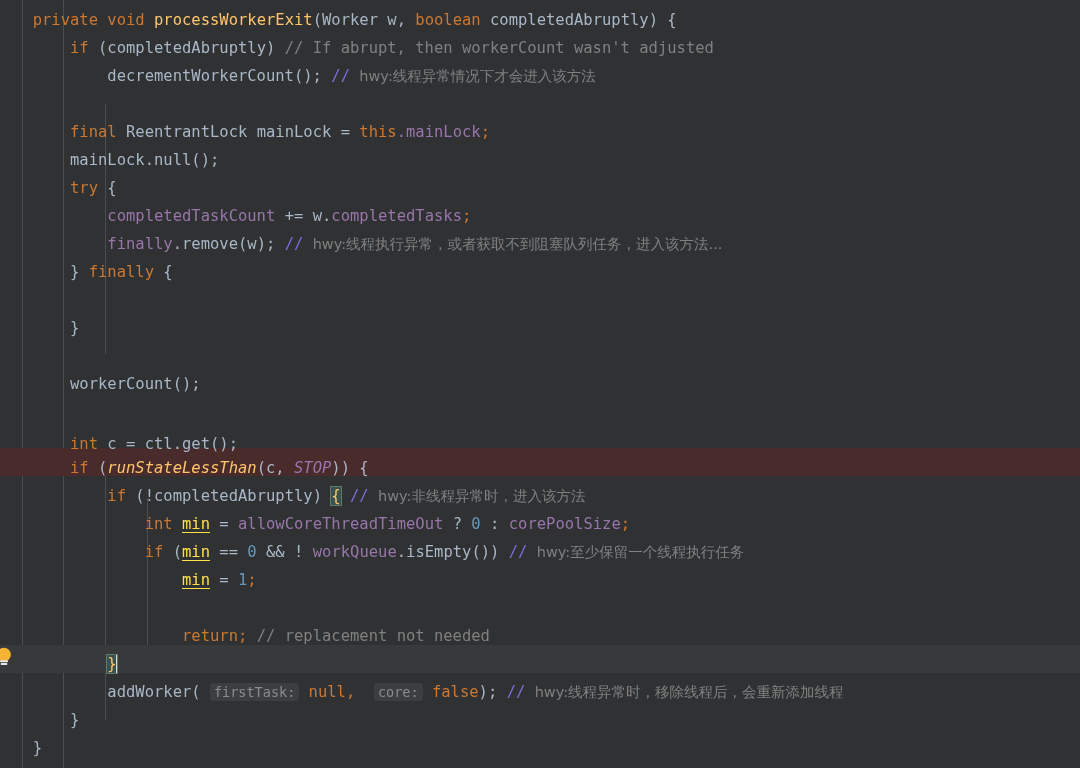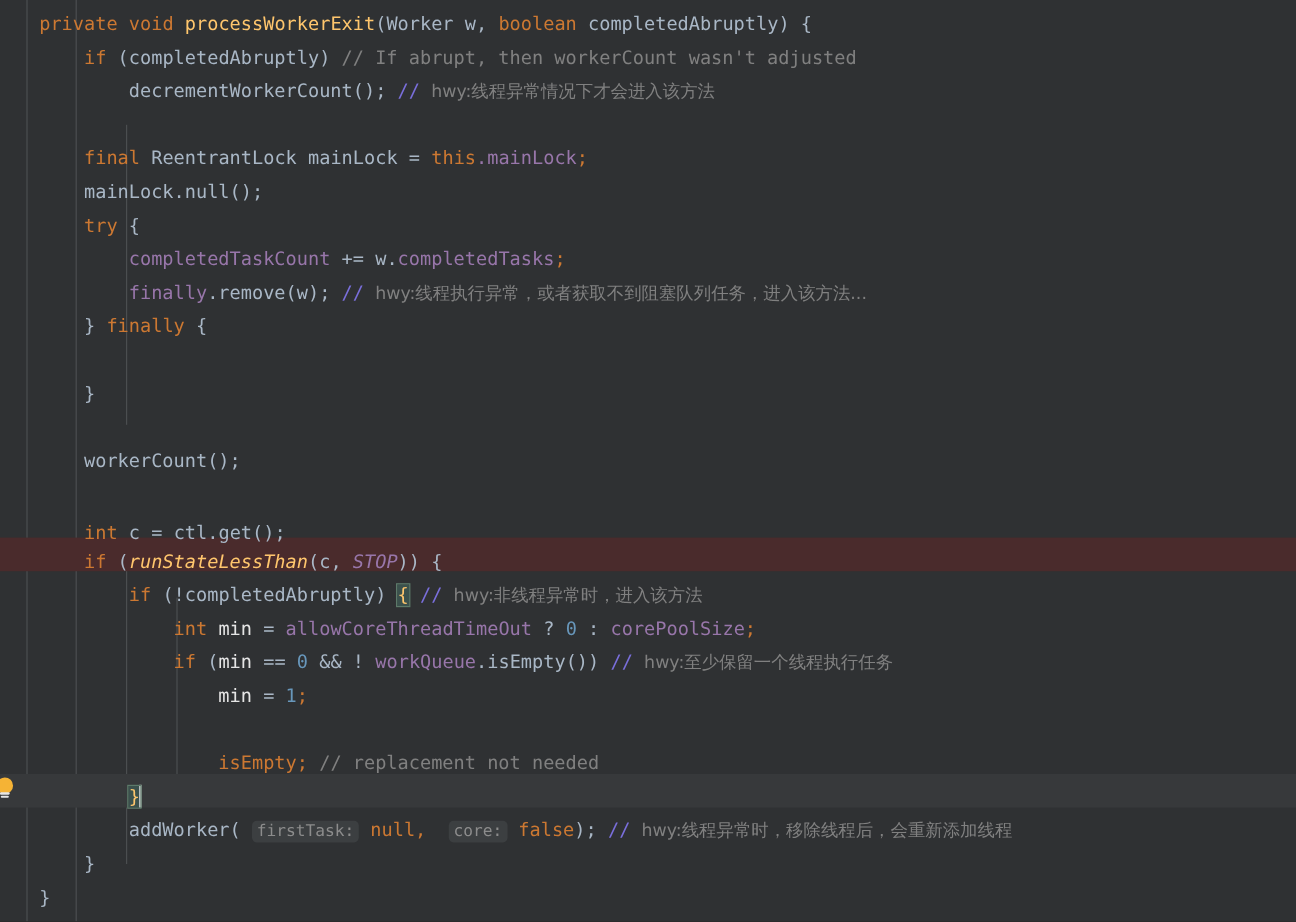--- a/index.html
+++ b/index.html
@@ -59,21 +59,21 @@
   .meth    { color: #ffc66d; }            
   .meth-i  { color: #ffc66d; font-style: italic; }
   .type    { color: #a9b7c6; }
   .field   { color: #9876aa; }
   .const-i { color: #9876aa; font-style: italic; }
   .num     { color: #6897bb; }
   .cmt     { color: #808080; }            
   .cmt-mark{ color: #7a6fdc; }            
   .plain   { color: #a9b7c6; }
   .semi    { color: #cc7832; }
-  .localu  { color: #e5e5e5; text-underline-offset: 3px; }
+  .localu  { color: #fde047; text-decoration: underline; text-underline-offset: 3px; }
 
   
   .brace-hl {
     background: #3b514d;
     color: #ffc66d;
     outline: 1px solid #5d7a6a;
   }
 
   
   .phint {
@@ -162,21 +162,21 @@
 
   <div class="line" style="top:482px"><span class="ind" style="width:11.5ch"></span><span class="kw">if</span><span class="plain"> </span><span class="plain">(!completedAbruptly)</span><span class="plain"> </span><span class="brace-hl">{</span><span class="plain"> </span><span class="cmt-mark">//</span><span class="plain"> </span><span class="cmt cjk">hwy:非线程异常时，进入该方法</span></div>
 
   <div class="line" style="top:510px"><span class="ind" style="width:15.5ch"></span><span class="kw">int</span><span class="plain"> </span><span class="localu">min</span><span class="plain"> </span><span class="plain">=</span><span class="plain"> </span><span class="field">allowCoreThreadTimeOut</span><span class="plain"> </span><span class="plain">?</span><span class="plain"> </span><span class="num">0</span><span class="plain"> </span><span class="plain">:</span><span class="plain"> </span><span class="field">corePoolSize</span><span class="semi">;</span></div>
 
   <div class="line" style="top:538px"><span class="ind" style="width:15.5ch"></span><span class="kw">if</span><span class="plain"> (</span><span class="localu">min</span><span class="plain"> </span><span class="plain">==</span><span class="plain"> </span><span class="num">0</span><span class="plain"> </span><span class="plain">&amp;&amp;</span><span class="plain"> </span><span class="plain">!</span><span class="plain"> </span><span class="field">workQueue</span><span class="plain">.isEmpty())</span><span class="plain"> </span><span class="cmt-mark">//</span><span class="plain"> </span><span class="cmt cjk">hwy:至少保留一个线程执行任务</span></div>
 
   <div class="line" style="top:566px"><span class="ind" style="width:19.5ch"></span><span class="localu">min</span><span class="plain"> </span><span class="plain">=</span><span class="plain"> </span><span class="num">1</span><span class="semi">;</span></div>
 
 
-  <div class="line" style="top:622px"><span class="ind" style="width:19.5ch"></span><span class="kw">isEmpty</span><span class="semi">;</span><span class="plain"> </span><span class="cmt">// replacement not needed</span></div>
+  <div class="line" style="top:622px"><span class="ind" style="width:19.5ch"></span><span class="kw">return</span><span class="semi">;</span><span class="plain"> </span><span class="cmt">// replacement not needed</span></div>
 
   <div class="line" style="top:650px"><span class="ind" style="width:11.5ch"></span><span class="brace-hl">}</span><span class="caret"></span></div>
 
   <div class="line" style="top:678px"><span class="ind" style="width:11.5ch"></span><span class="plain">addWorker</span><span class="plain">( </span><span class="phint">firstTask:</span><span class="plain"> </span><span class="kw">null,</span><span class="plain">  </span><span class="phint">core:</span><span class="plain"> </span><span class="kw">false</span><span class="plain">);</span><span class="plain"> </span><span class="cmt-mark">//</span><span class="plain"> </span><span class="cmt cjk">hwy:线程异常时，移除线程后，会重新添加线程</span></div>
 
   <div class="line" style="top:706px"><span class="ind" style="width:7.5ch"></span><span class="plain">}</span></div>
 
   <div class="line" style="top:734px"><span class="ind" style="width:3.5ch"></span><span class="plain">}</span></div>
 
 </div>

